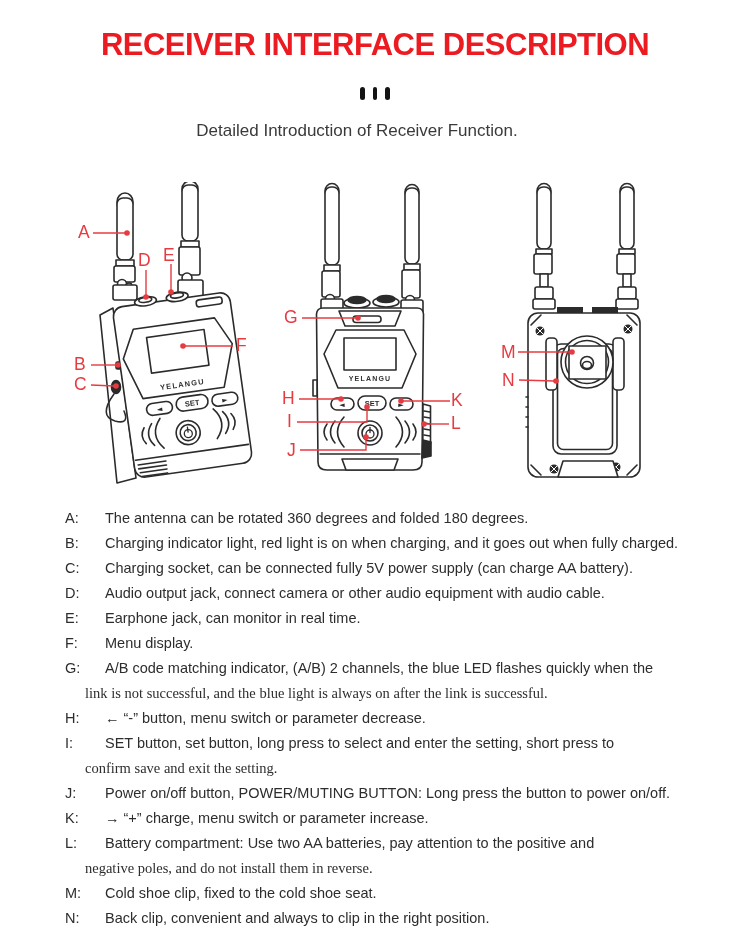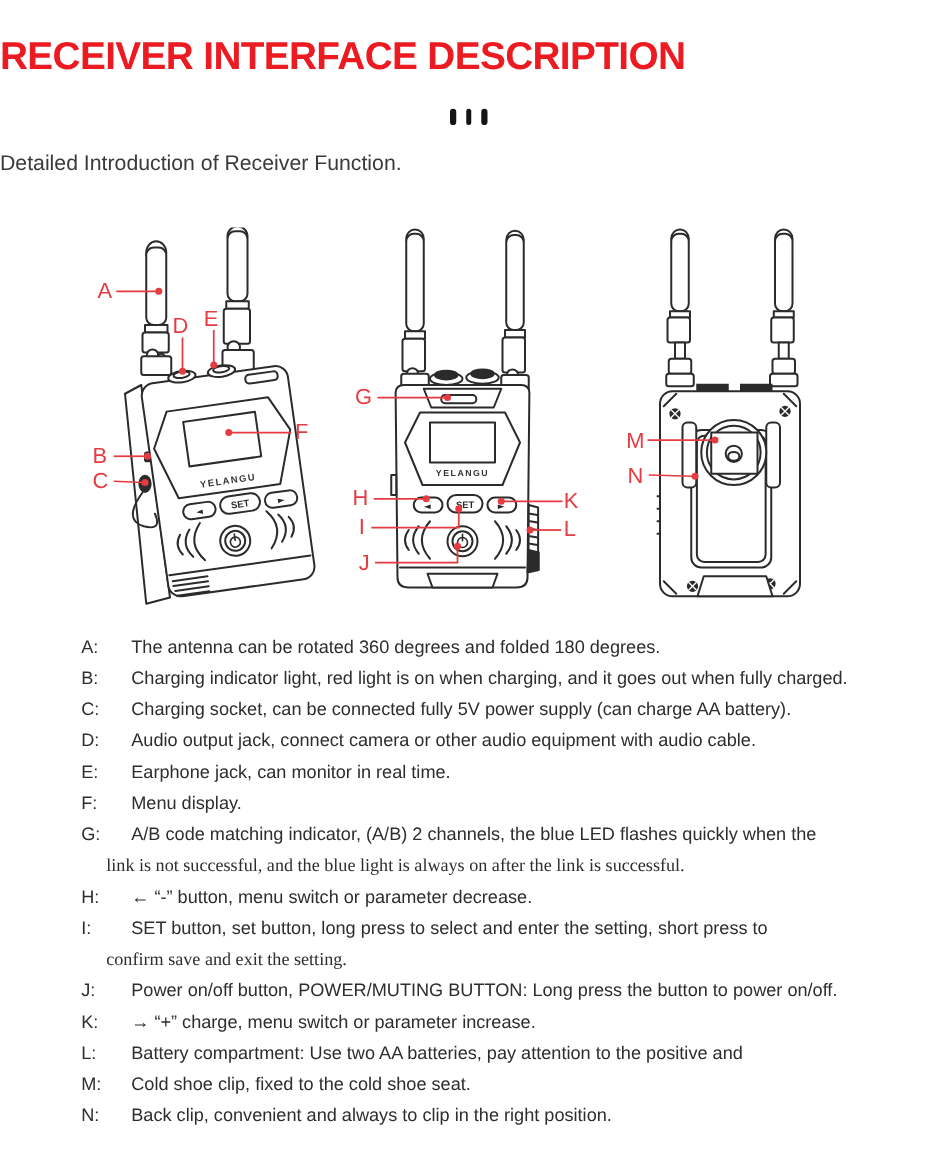--- a/index.html
+++ b/index.html
@@ -1,33 +1,33 @@
 <!DOCTYPE html>
 <html><head>
 <meta charset="utf-8">
 <style>
   html,body{margin:0;padding:0;background:#ffffff;}
   .page{
     position:relative; width:750px; height:937px; background:#fff;
     font-family:"Liberation Sans", sans-serif; overflow:hidden;
   }
   .title{
-    position:absolute; top:27px; left:0; width:750px; 
+    position:absolute; top:27px; left:0; width:750px; text-align:center;
     font-size:31px; font-weight:bold; letter-spacing:-0.5px; color:#ec1b21;
     margin:0;
   }
   .divider{
     position:absolute; top:87px; left:0; width:750px;
     display:flex; justify-content:center; gap:8px;
   }
   .divider span{
     width:4.5px; height:13px; background:#141414; border-radius:2.5px; display:block;
   }
   .subtitle{
-    position:absolute; top:121px; left:0; width:714px; 
+    position:absolute; top:121px; left:0; width:714px; text-align:center;
     font-size:17px; color:#3a3a3a;
   }
   .diagram{ position:absolute; left:0; top:0; width:750px; height:500px; }
   .devsvg{ position:absolute; }
   #dev1{ left:75px;  top:182px; }
   #dev2{ left:300px; top:182px; }
   #dev3{ left:520px; top:182px; }
   .overlay{ position:absolute; left:0; top:0; pointer-events:none; }
   .callout{
     position:absolute; font-size:17.5px; line-height:1; color:#e63b41;
@@ -343,20 +343,21 @@
         <span class="dkey">J:</span>
         <div class="dline">Power on/off button, POWER/MUTING BUTTON: Long press the button to power on/off.</div>
       </div>
       <div class="drow">
         <span class="dkey">K:</span>
         <div class="dline">→ “+” charge, menu switch or parameter increase.</div>
       </div>
       <div class="drow">
         <span class="dkey">L:</span>
         <div class="dline">Battery compartment: Use two AA batteries, pay attention to the positive and</div>
+        <div class="dline2">negative poles, and do not install them in reverse.</div>
       </div>
       <div class="drow">
         <span class="dkey">M:</span>
         <div class="dline">Cold shoe clip, fixed to the cold shoe seat.</div>
       </div>
       <div class="drow">
         <span class="dkey">N:</span>
         <div class="dline">Back clip, convenient and always to clip in the right position.</div>
       </div>
     </div>

